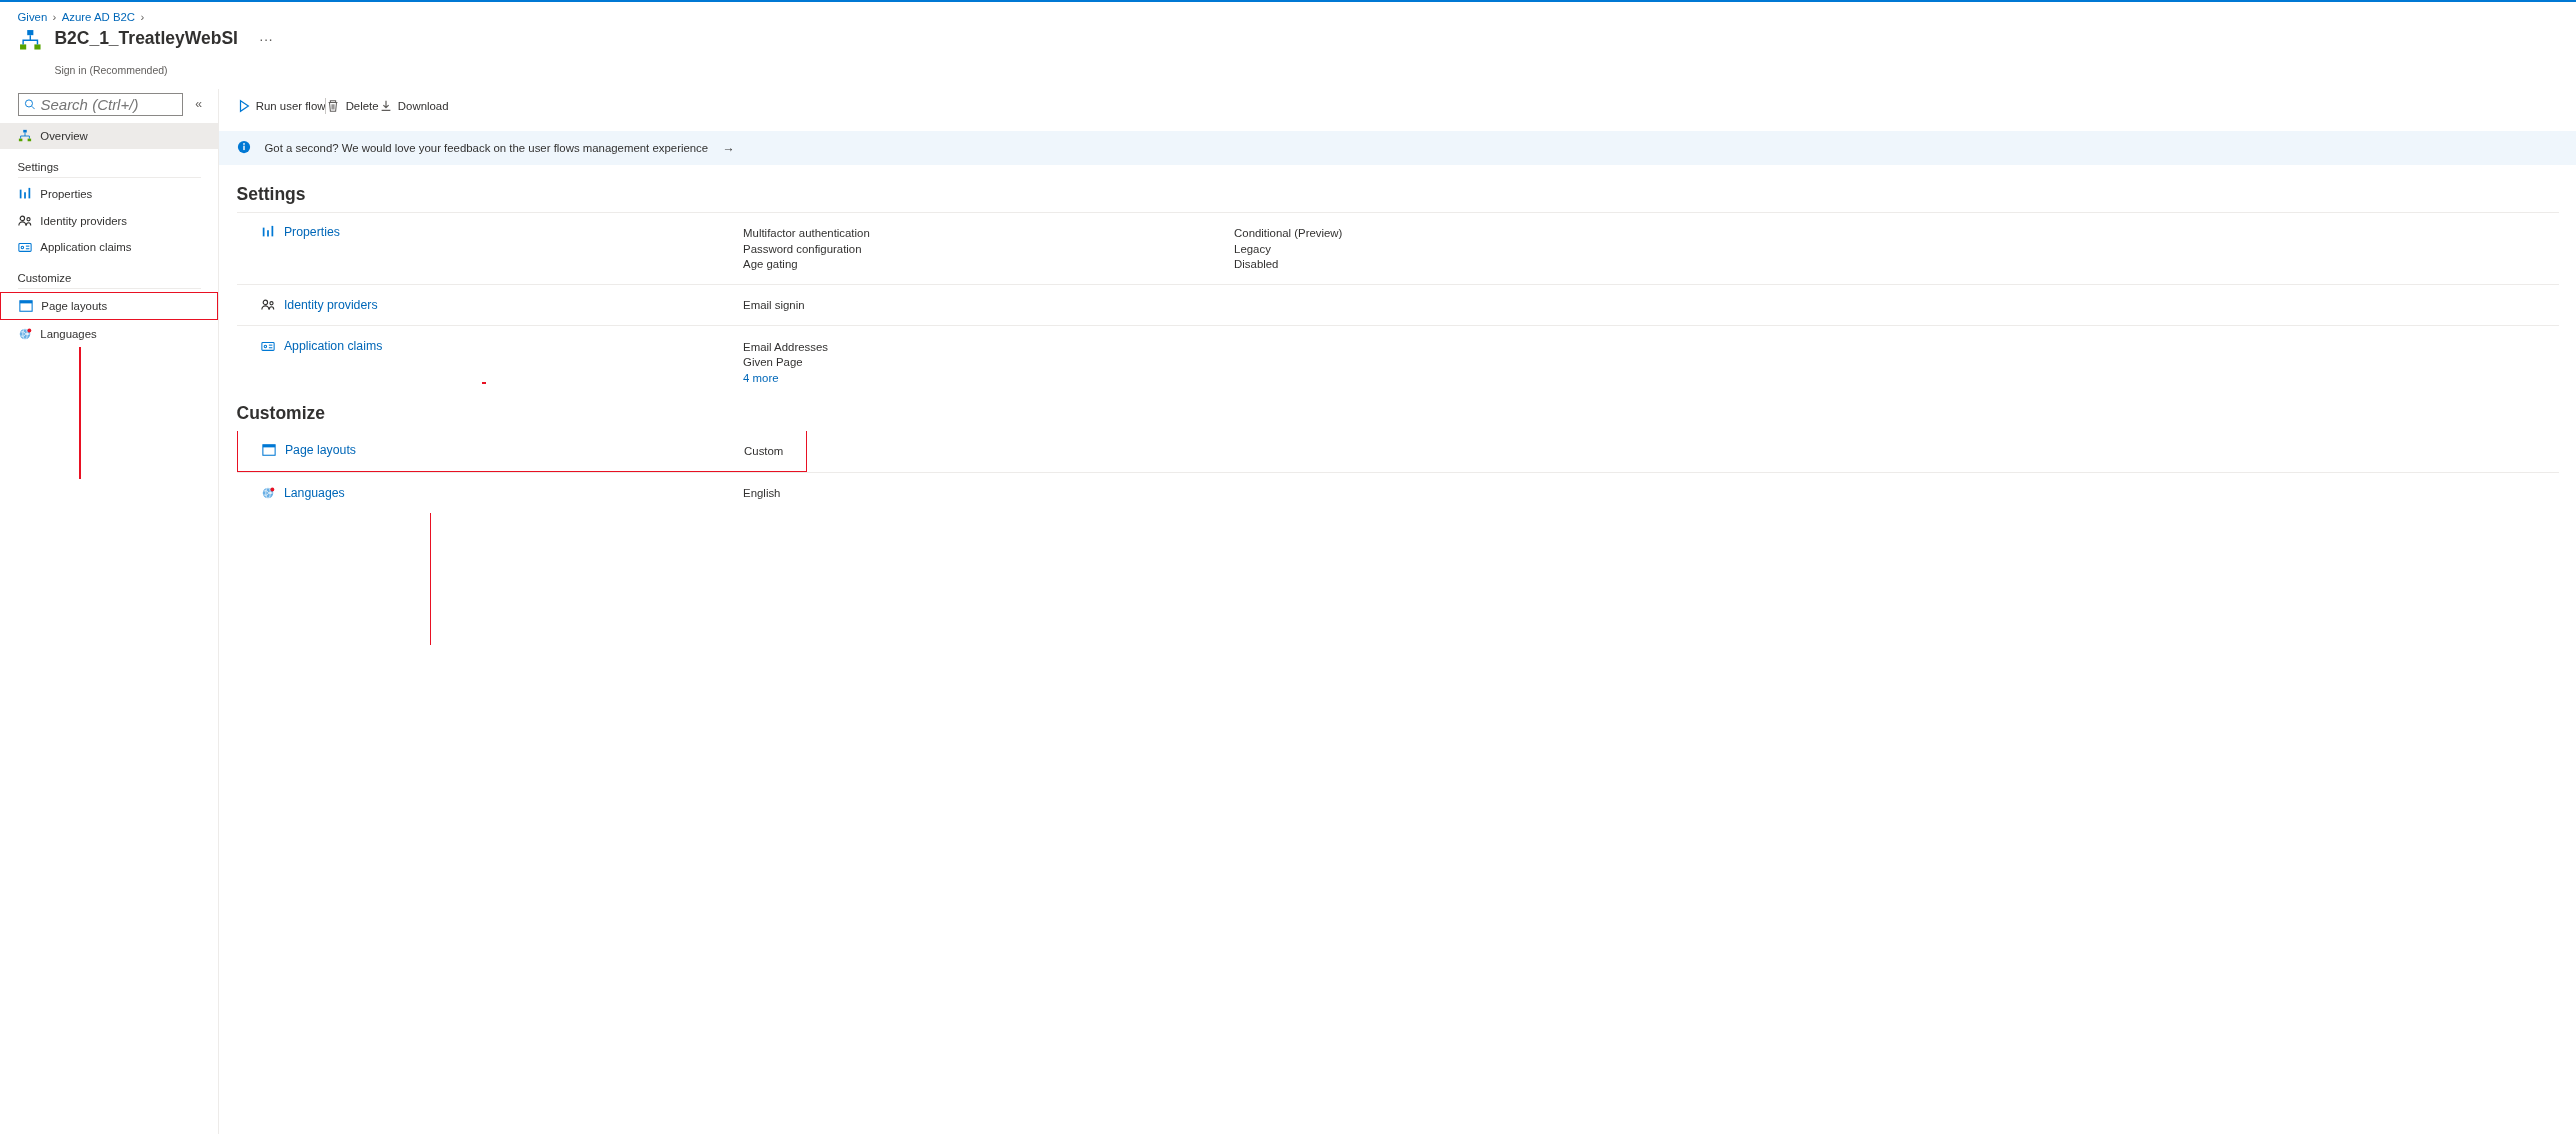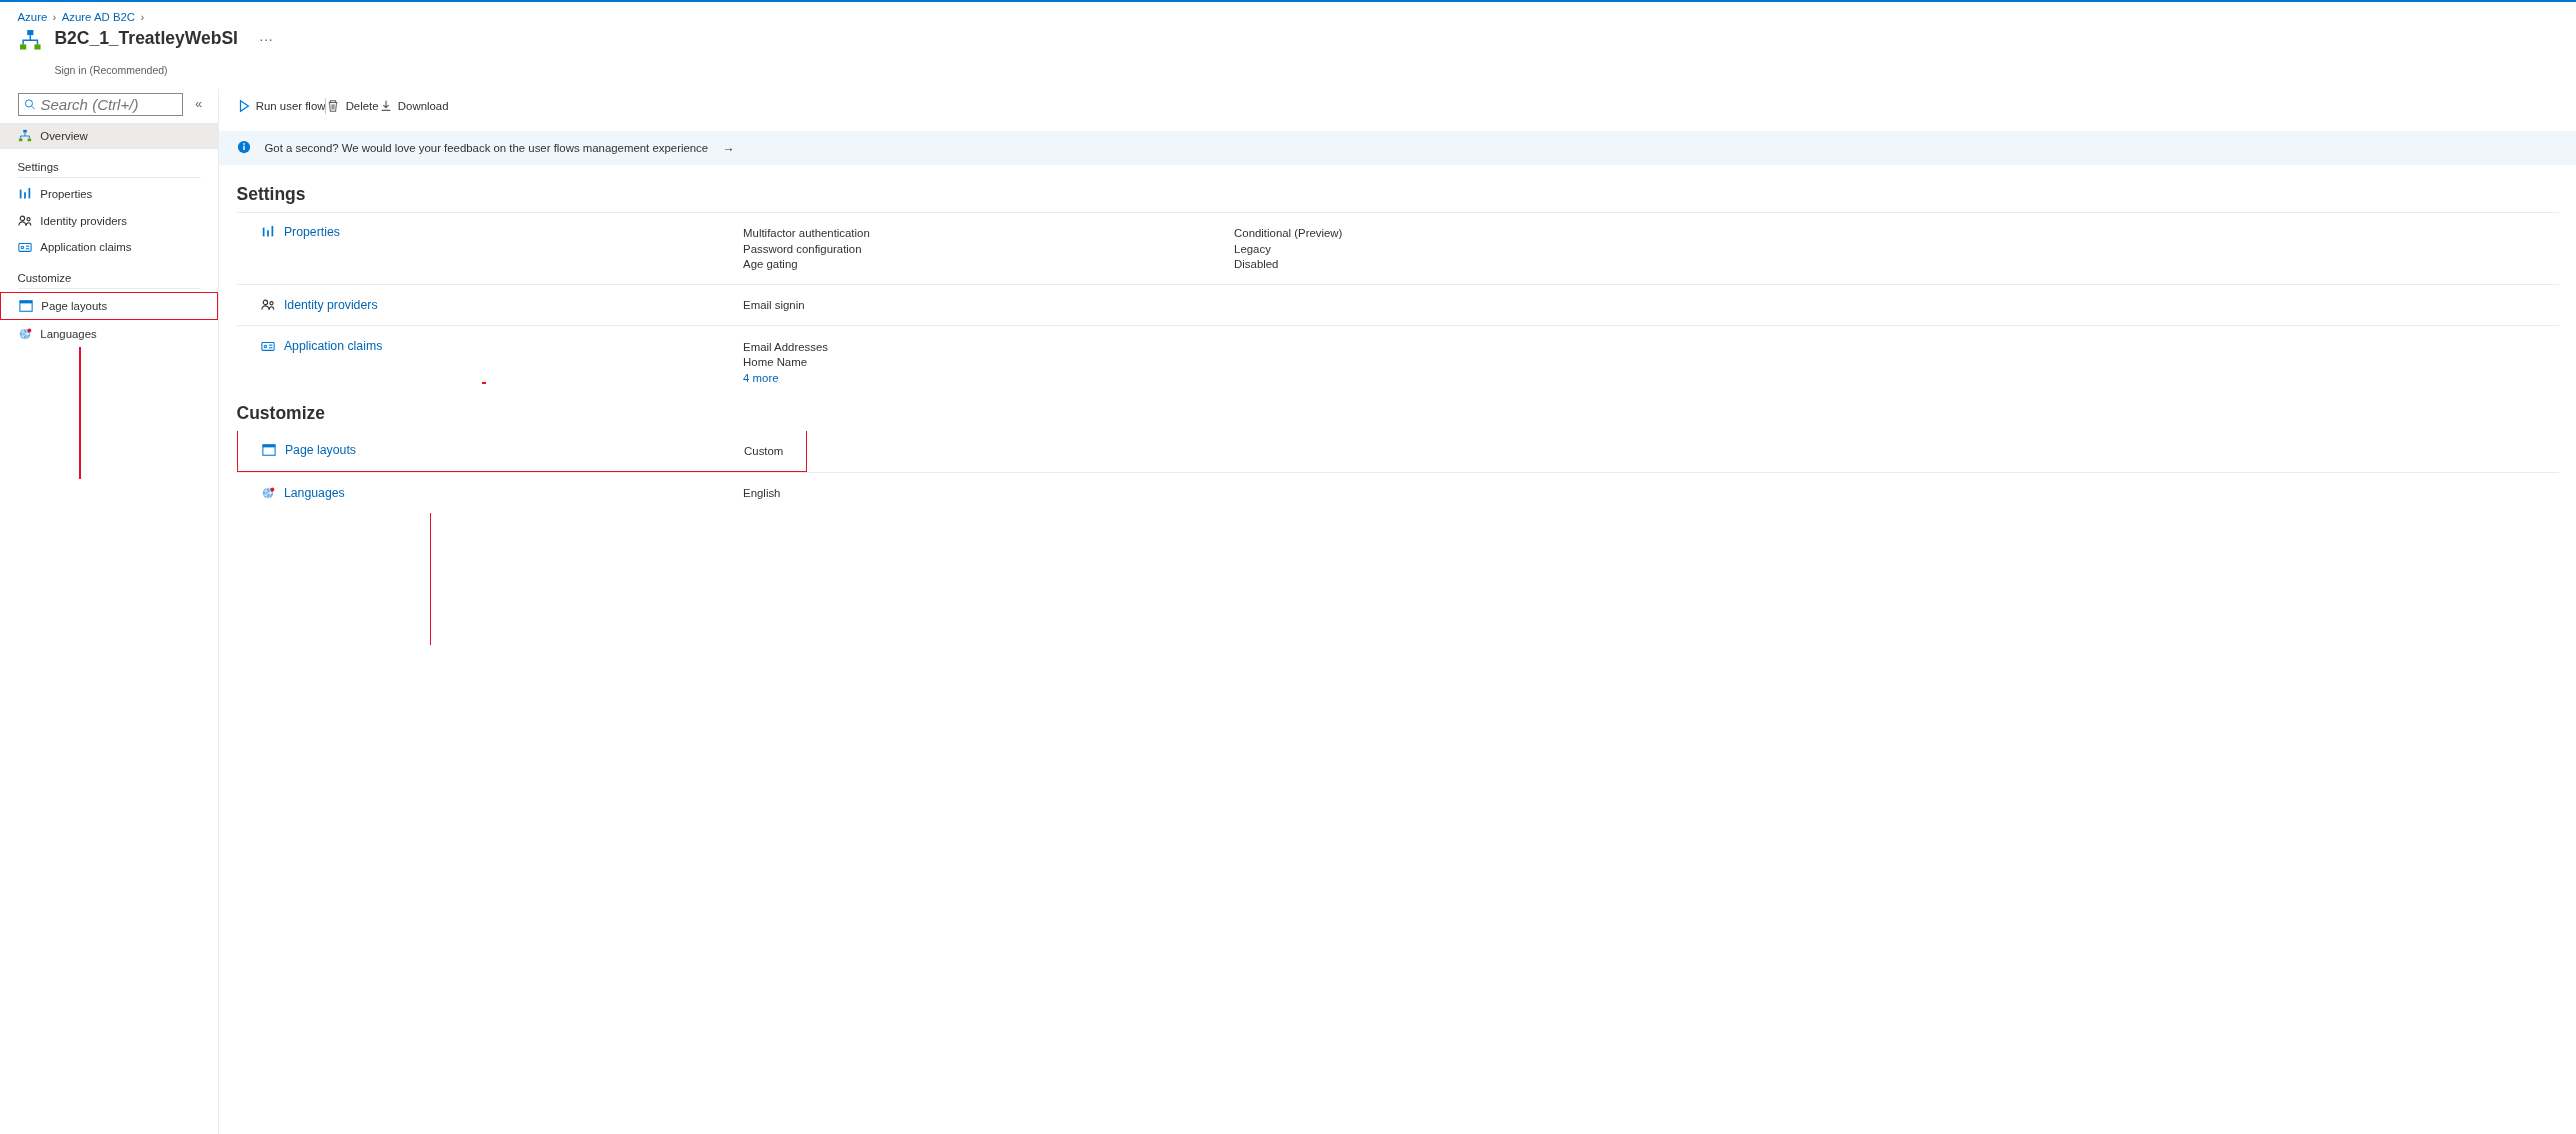--- a/index.html
+++ b/index.html
@@ -71,21 +71,21 @@
   
   .c-blue { color:#0078d4; }
   .c-dark { color:#605e5c; }
 </style>
 </head>
 <body>
 
 <div class="page">
 
   <div class="breadcrumb">
-    <span class="crumb">Azure</span>
+    <span class="crumb">Given</span>
     <span class="sep">›</span>
     <span class="crumb">Azure AD B2C</span>
     <span class="sep">›</span>
   </div>
 
   <div class="title-row">
     <span class="title-icon">
       <svg viewBox="0 0 24 24">
           <rect x="9" y="2" width="6" height="5" fill="#0078d4"></rect>
           <rect x="2" y="16" width="6" height="5" fill="#57a300"></rect>
@@ -287,21 +287,21 @@
                   <rect x="1" y="4" width="14" height="9" rx="1"></rect>
                   <circle cx="5" cy="8.5" r="1.4"></circle>
                   <line x1="9" y1="7" x2="13" y2="7"></line>
                   <line x1="9" y1="10" x2="13" y2="10"></line>
                 </svg>
             </span>
             <a>Application claims</a>
           </div>
           <div class="row-mid">
             <div>Email Addresses</div>
-            <div>Home Name</div>
+            <div>Given Page</div>
             <div class="more-link">4  more</div>
           </div>
           <div class="row-right"></div>
         </div>
 
         <div class="red-dot" style="left:263px; margin-top:-16px;"></div>
 
         <h2 class="section-title">Customize</h2>
 
         <div class="row annot-main" style="width:570px; border-top:none;">

